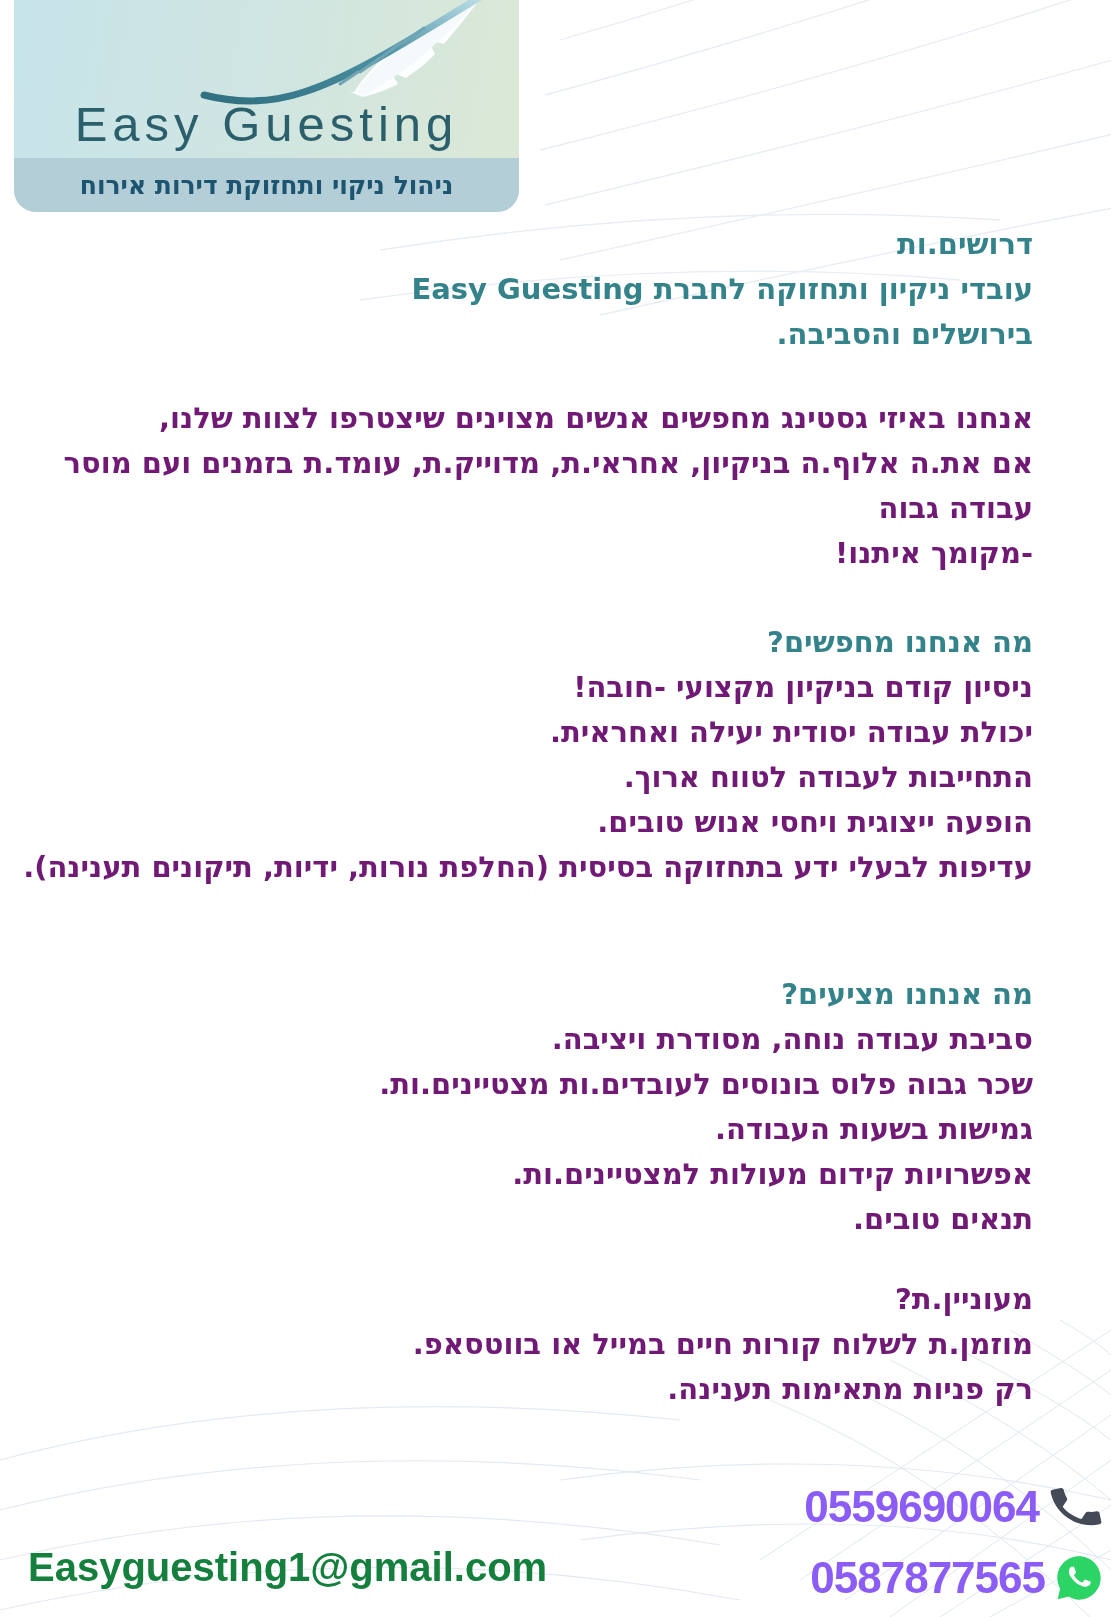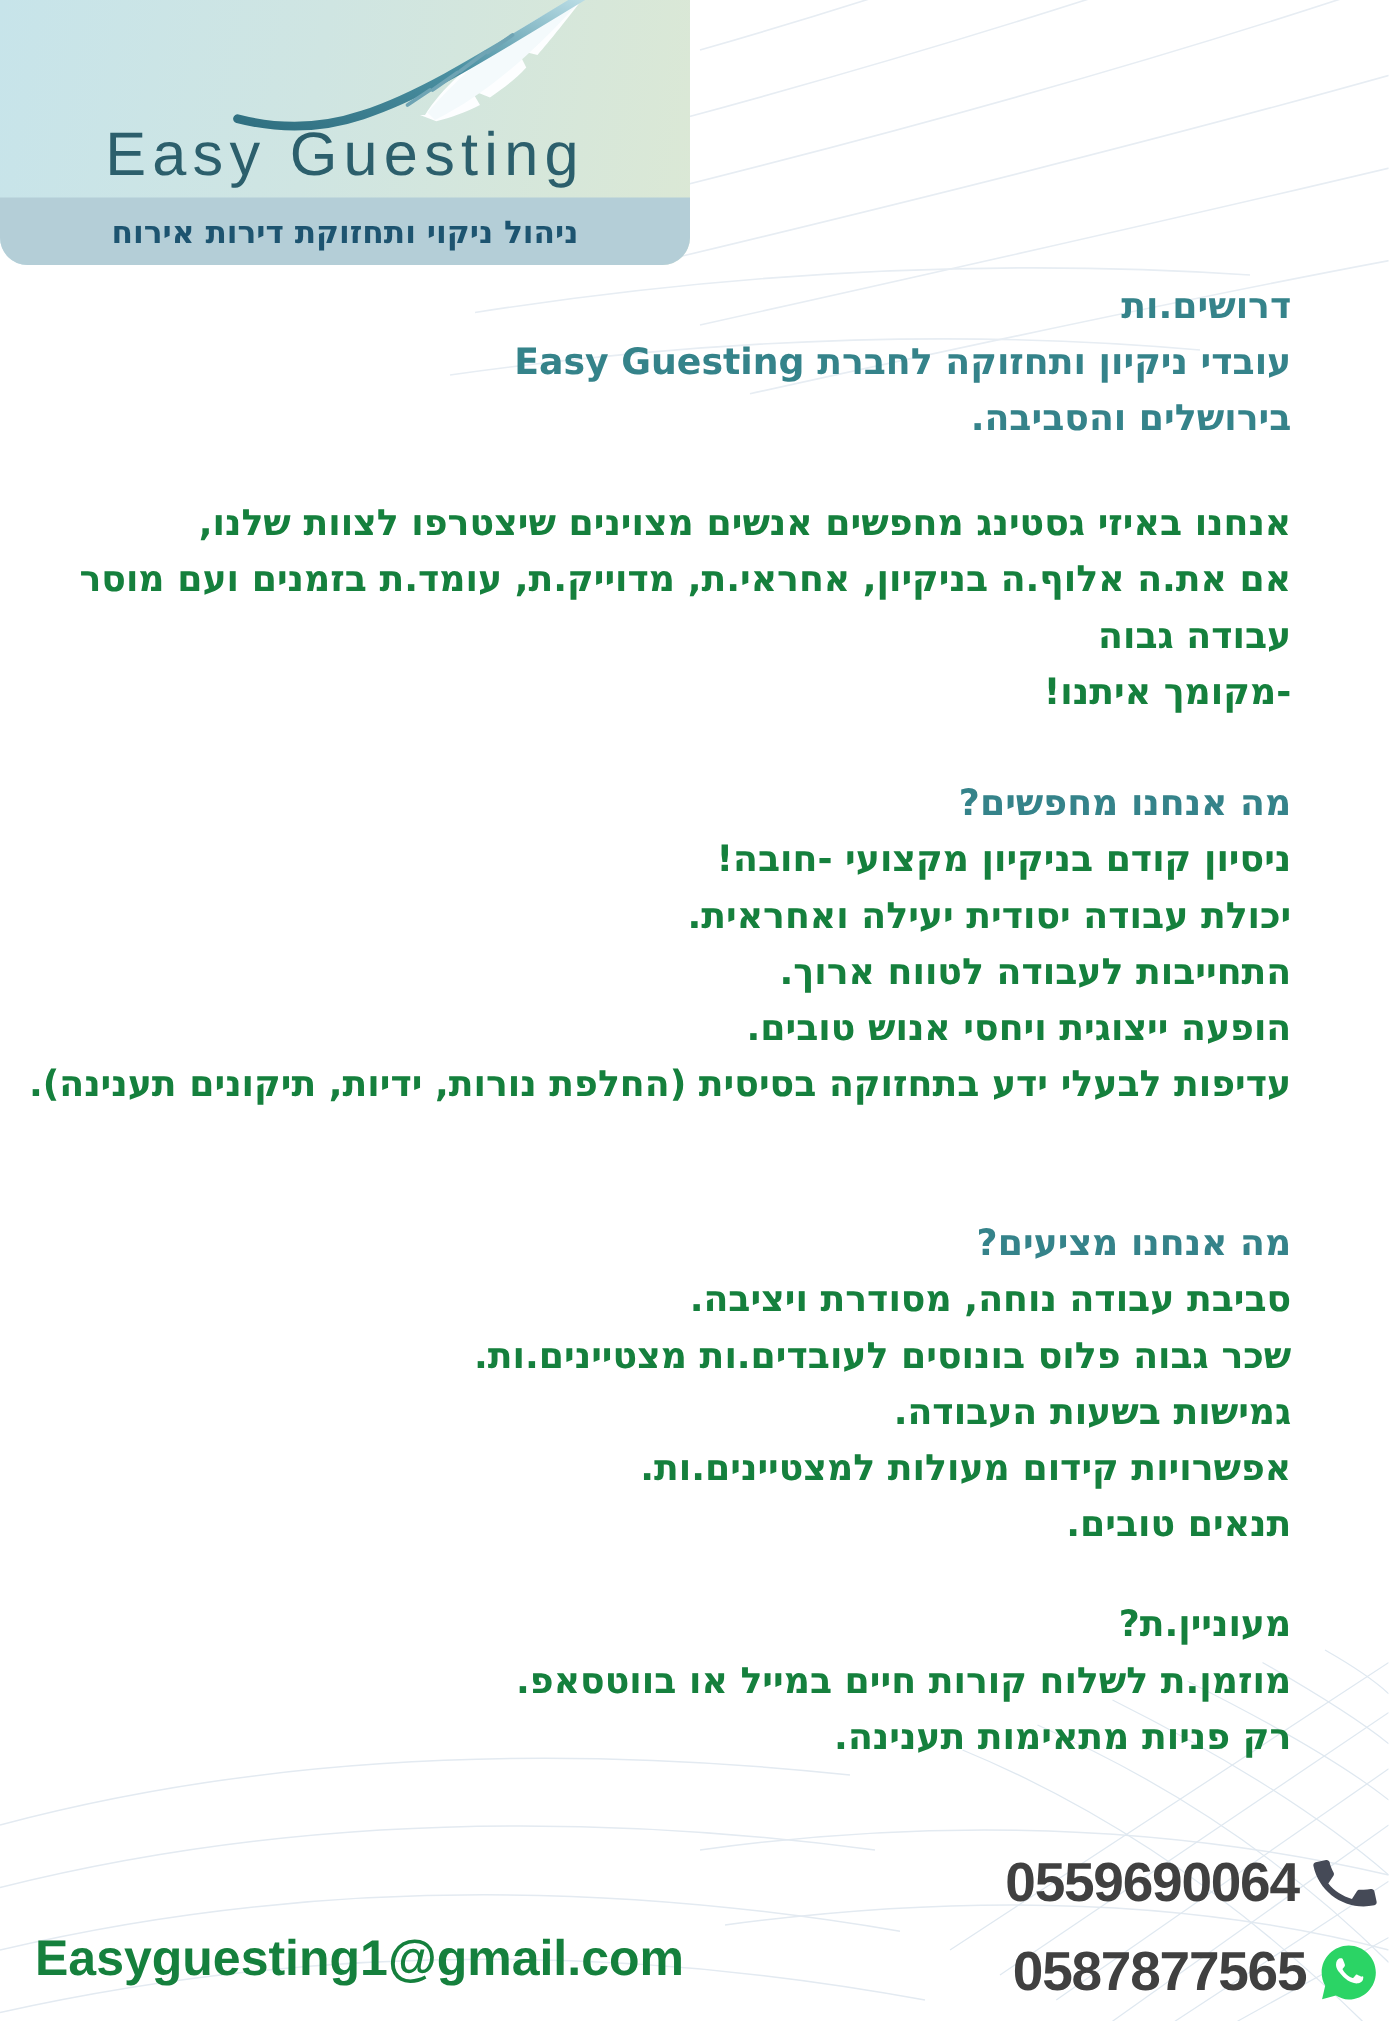--- a/index.html
+++ b/index.html
@@ -6,21 +6,21 @@
   .page{
     position:relative;
     width:1111px;height:1617px;
     background:#ffffff;
     overflow:hidden;
     font-family:"DejaVu Sans", sans-serif;
   }
   .bg-decor{position:absolute;inset:0;width:100%;height:100%;}
   
   .logo-card{
-    position:absolute;left:0;top:0;width:552px;height:212px;
+    position:absolute;left:14px;top:0;width:505px;height:212px;
     border-radius:0 0 22px 22px;
     background:linear-gradient(100deg,#c7e4ea 0%,#cfe5e2 45%,#dbe8d5 100%);
     overflow:hidden;
   }
   .feather{position:absolute;left:130px;top:0;width:390px;height:110px;}
   .logo-title{
     position:absolute;left:0;top:96px;width:100%;
     text-align:center;
     font-family:"Liberation Sans", sans-serif;
     font-size:49px;font-weight:400;letter-spacing:5px;
@@ -35,21 +35,21 @@
     direction:rtl;
     font-size:25px;font-weight:bold;color:#1d5470;
   }
   
   .content{
     position:absolute;top:222px;left:60px;right:78px;
     direction:rtl;text-align:right;
   }
   .line{
     font-size:29px;font-weight:bold;line-height:45px;
-    color:#15803d;
+    color:#701a75;
     white-space:nowrap;
   }
   .teal{color:#35838a;}
   .mt1{margin-top:39px;}
   .mt2{margin-top:44px;}
   .mt3{margin-top:82px;}
   .mt4{margin-top:35px;}
   
   .email{
     position:absolute;left:28px;top:1545px;
@@ -59,21 +59,21 @@
   }
   .phone-row{
     position:absolute;right:6px;
     display:flex;align-items:center;gap:8px;
     direction:ltr;
   }
   .row1{top:1478px;}
   .row2{top:1552px;}
   .phone-number{
     font-family:"Liberation Sans", sans-serif;
-    font-size:44px;font-weight:bold;color:#404040;
+    font-size:44px;font-weight:bold;color:#8b5cf6;
     letter-spacing:-1px;cursor:pointer;margin-left:30px;
   }
   .icon-phone{width:58px;height:58px;cursor:pointer;}
   .icon-whatsapp{width:52px;height:52px;cursor:pointer;}
 </style>
 </head>
 <body>
 
 <div class="page">
 

